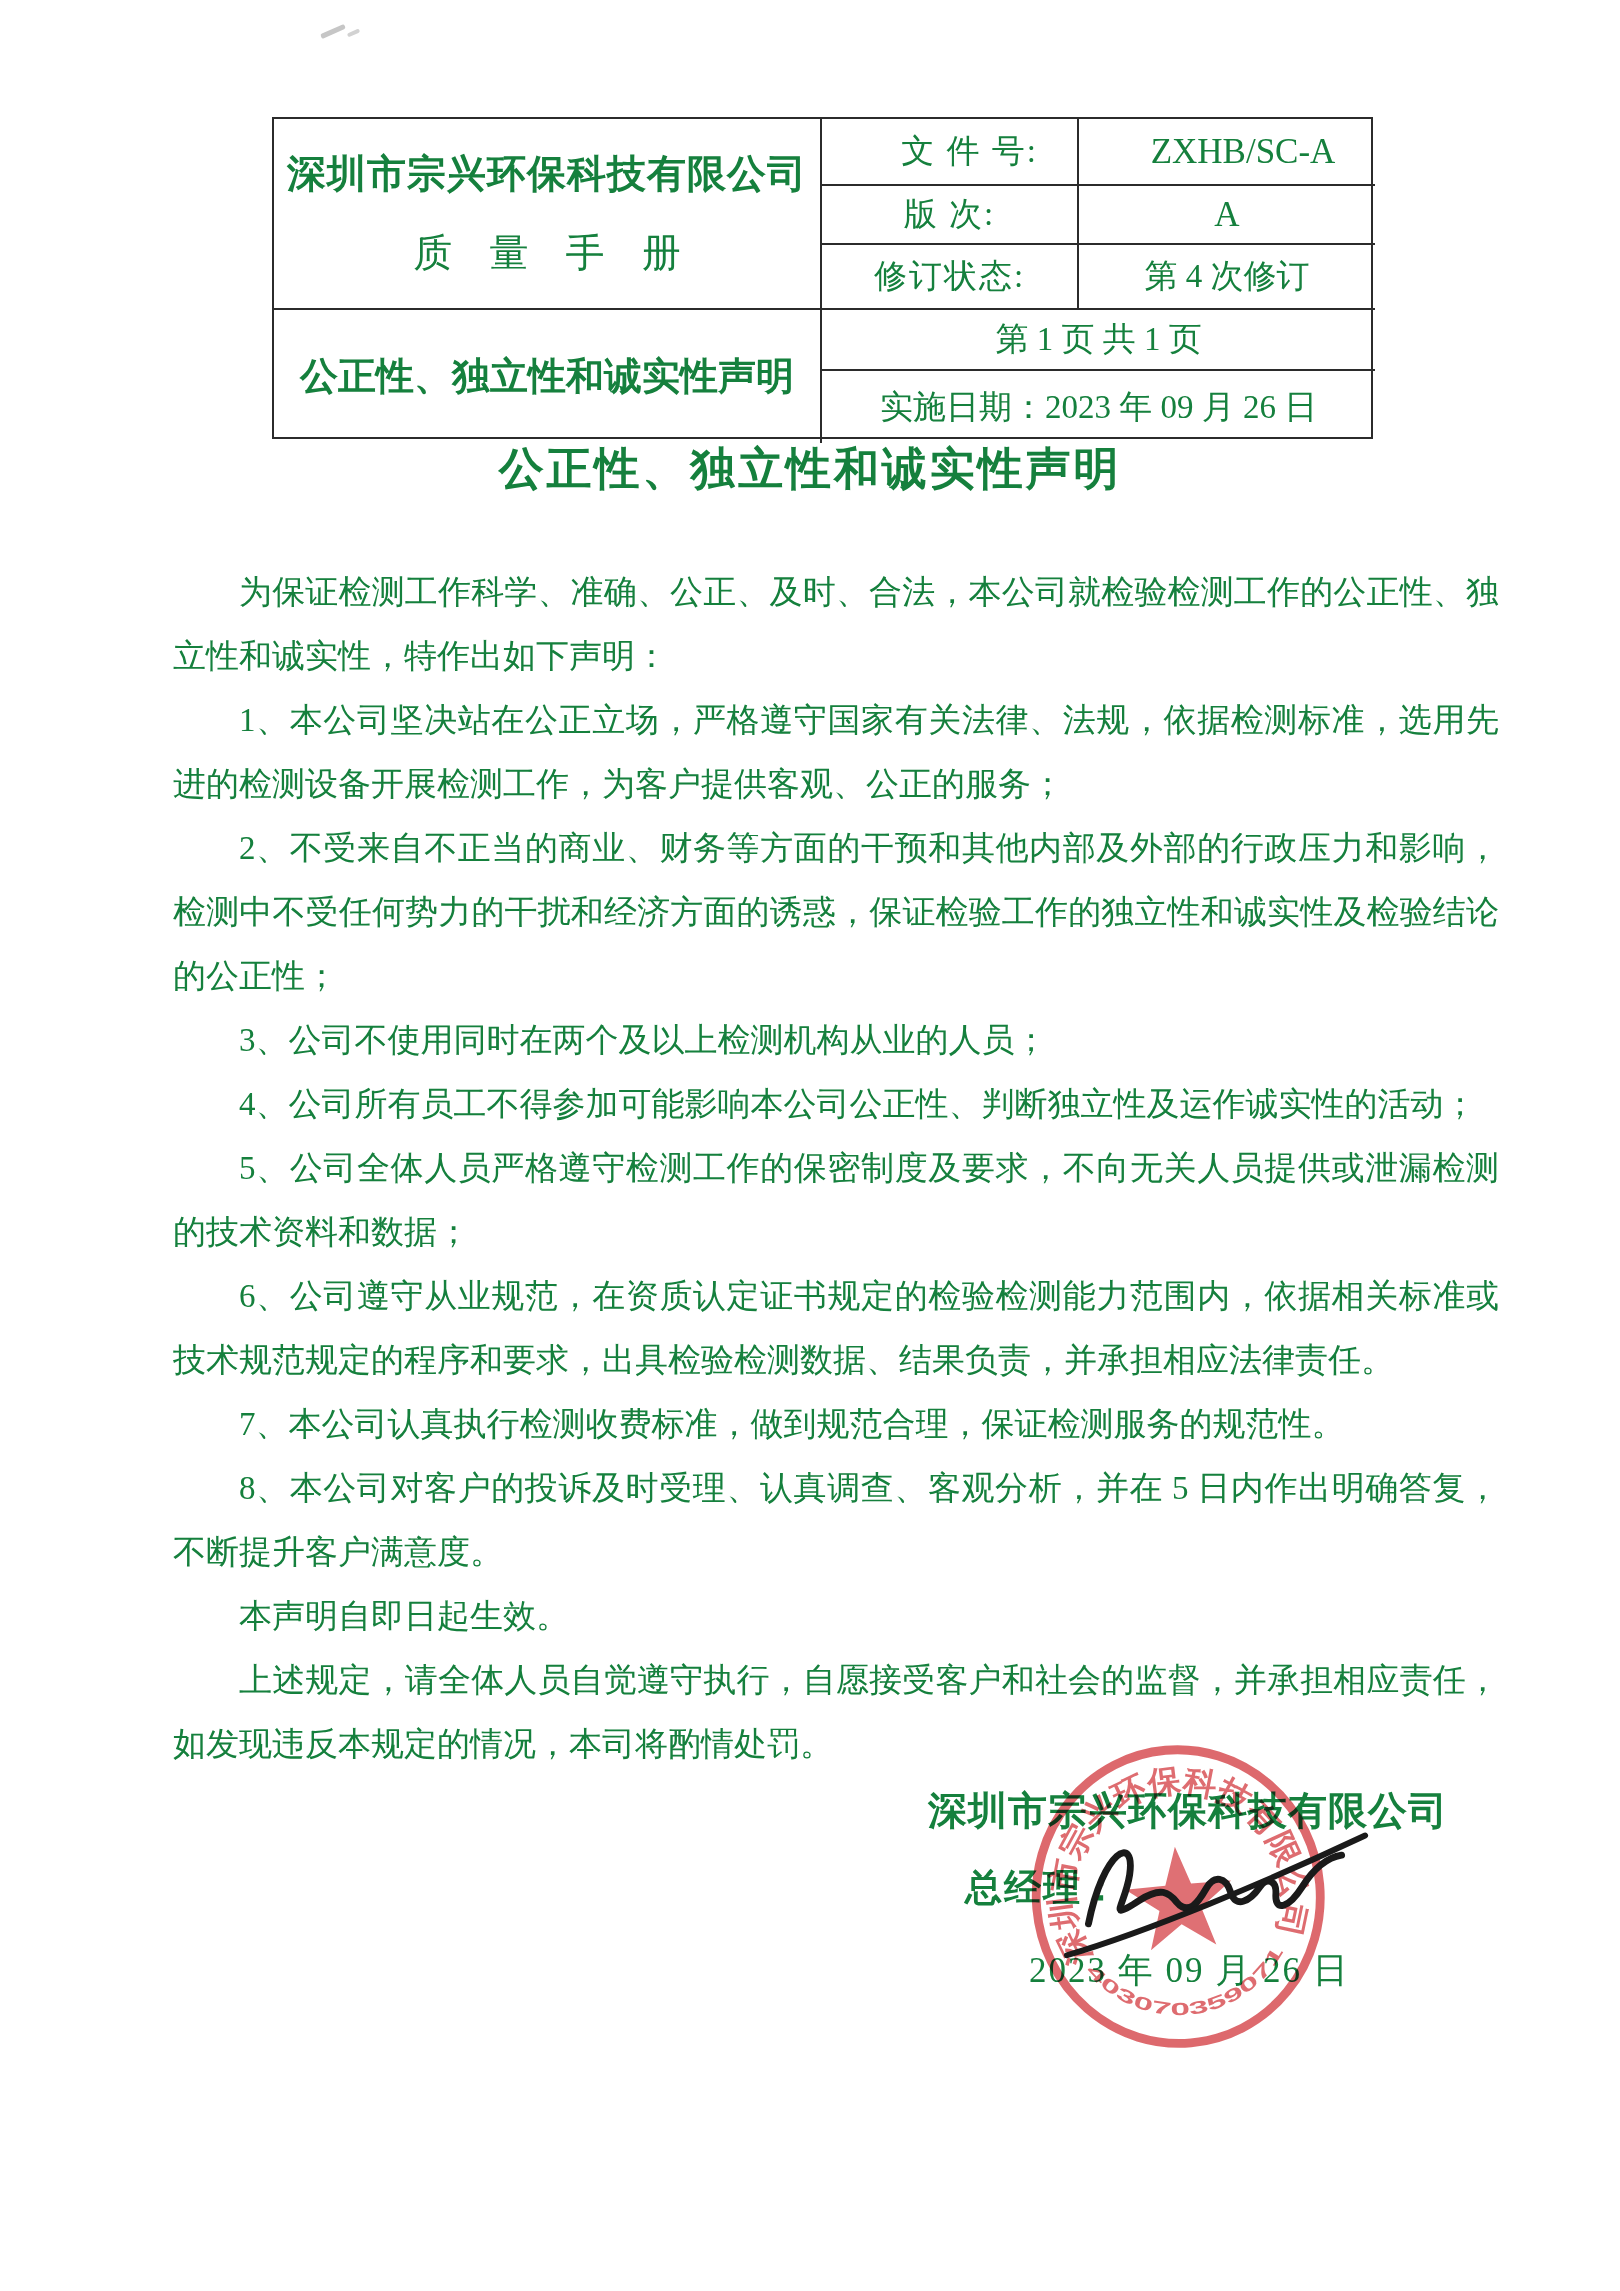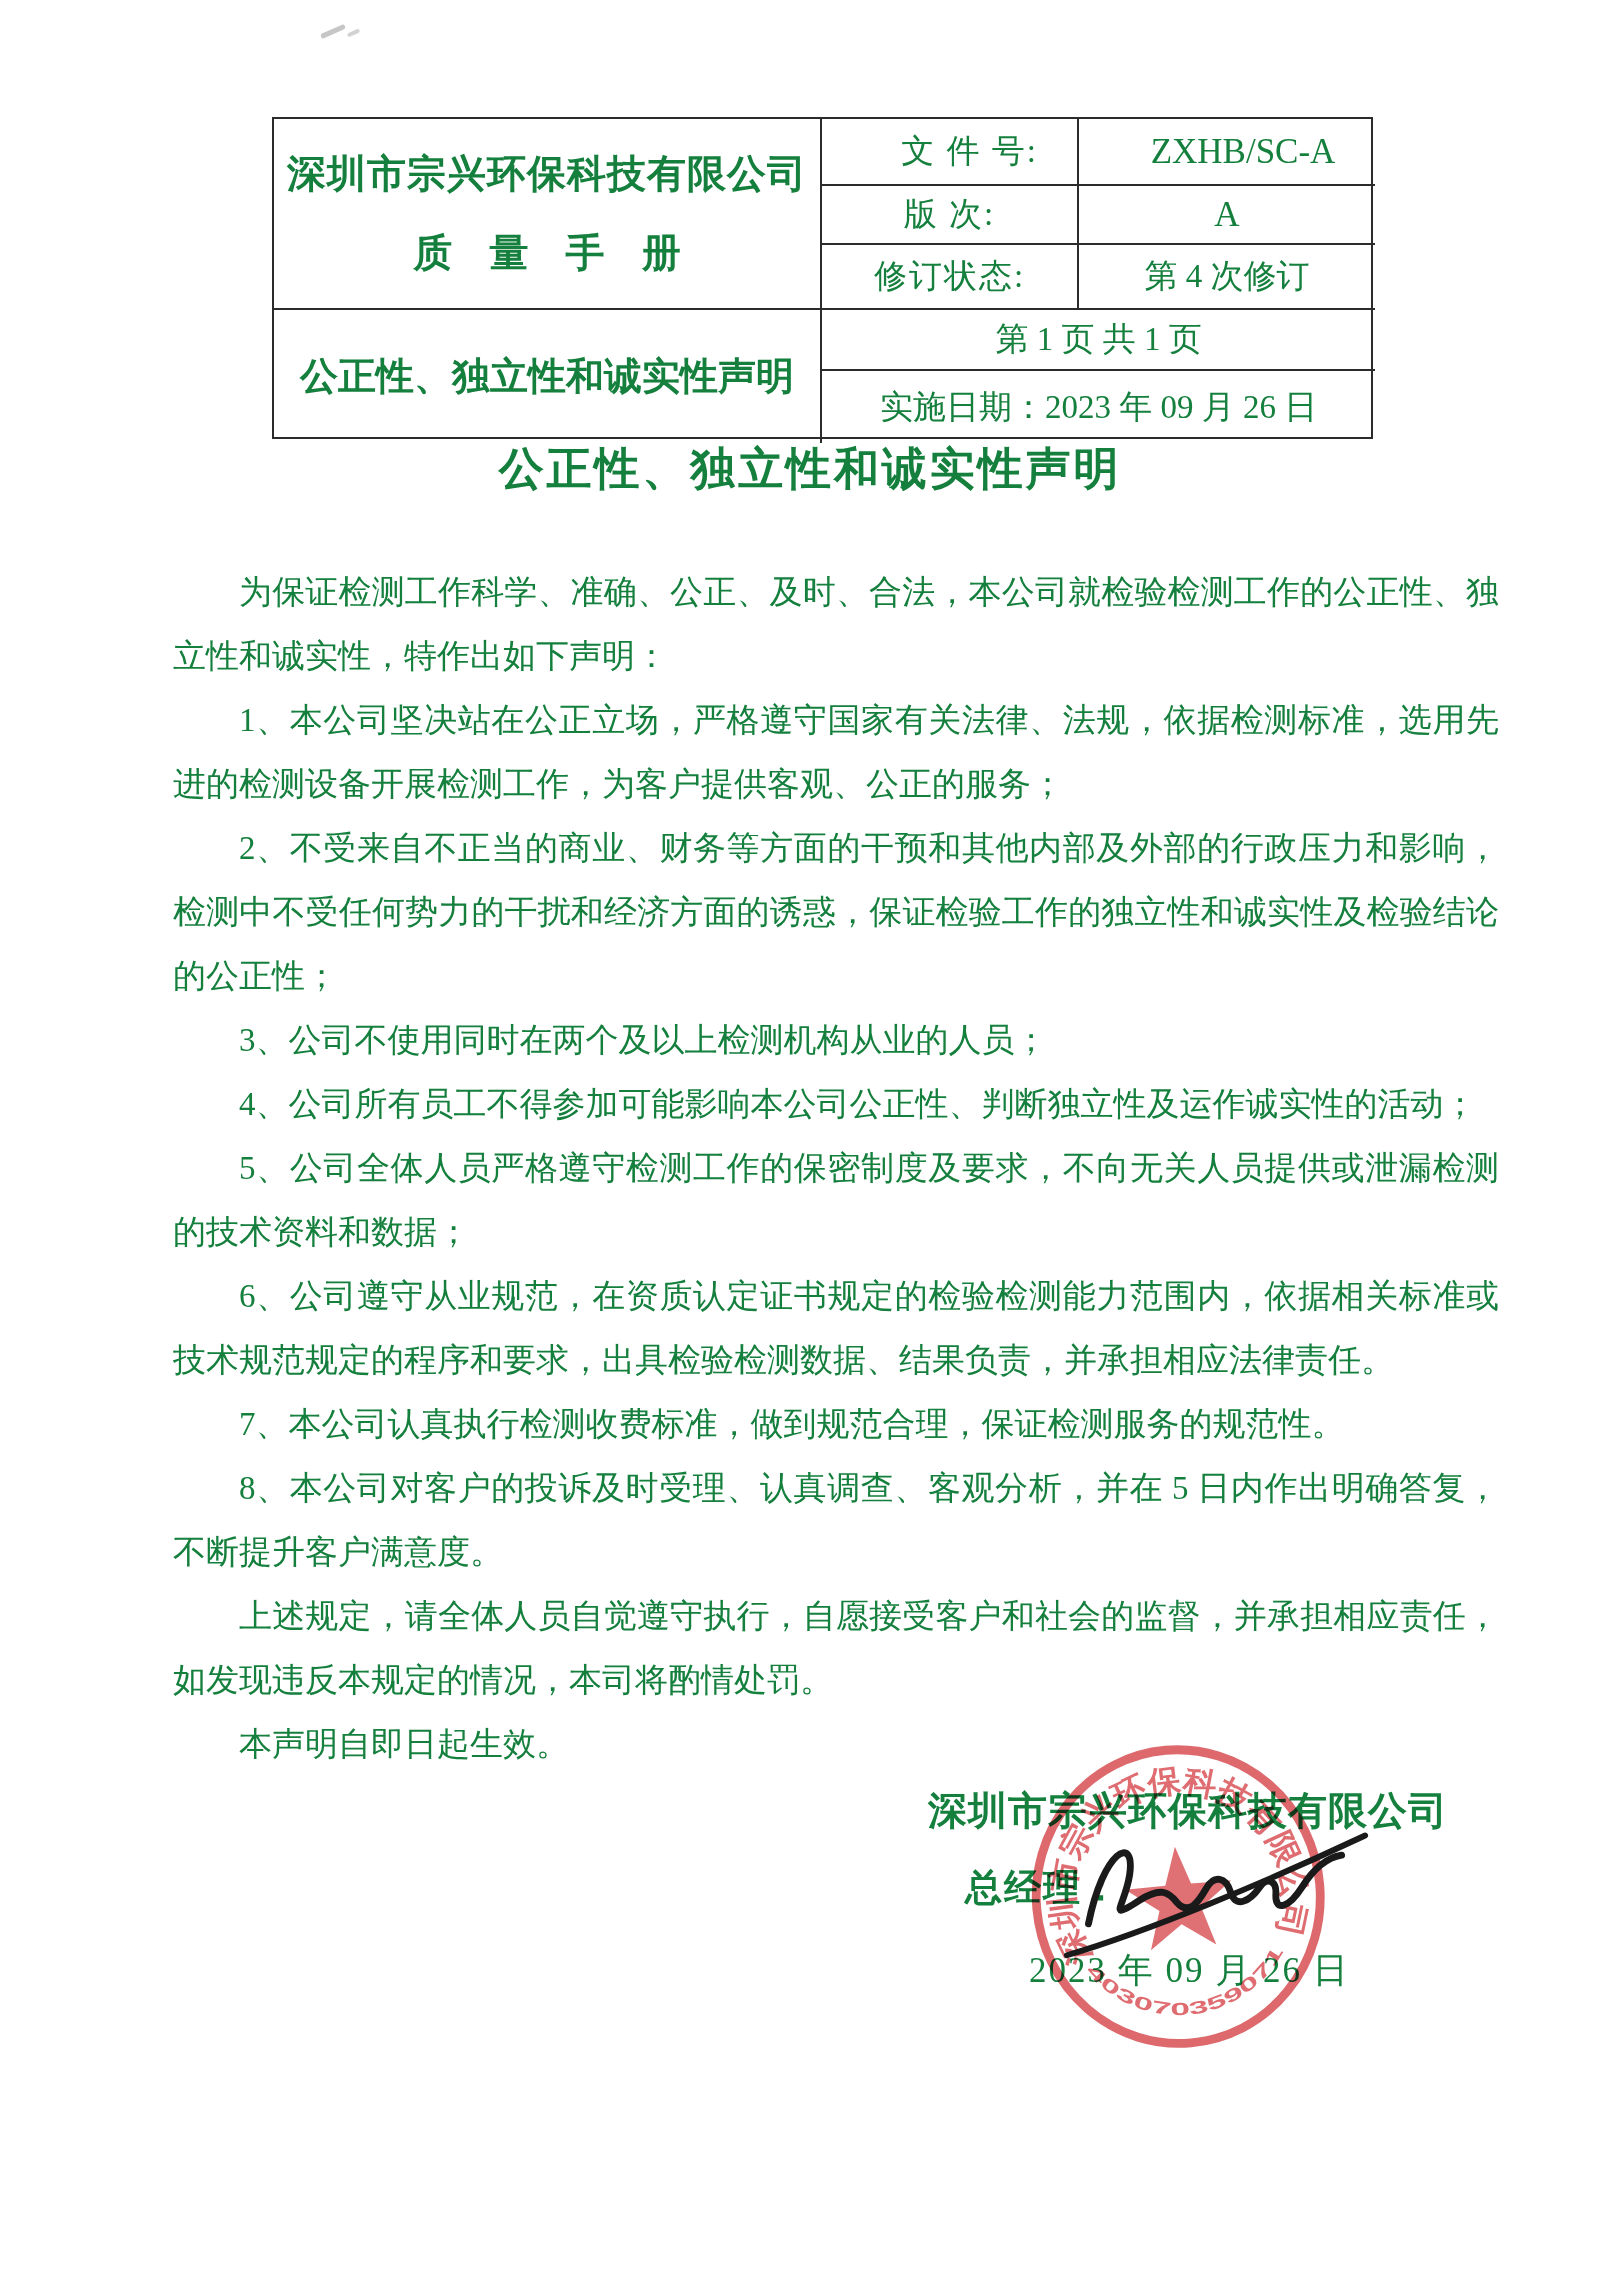--- a/index.html
+++ b/index.html
@@ -34,21 +34,21 @@
   .c-l1{grid-column:2;grid-row:1;}
   .c-v1{grid-column:3;grid-row:1;padding-left:32px;}
   .c-l2{grid-column:2;grid-row:2;}
   .c-v2{grid-column:3;grid-row:2;}
   .c-l3{grid-column:2;grid-row:3;}
   .c-v3{grid-column:3;grid-row:3;}
   .c-page{grid-column:2/4;grid-row:4;}
   .c-date{grid-column:2/4;grid-row:5;}
   .hei{font-family:"Liberation Sans","DejaVu Sans",sans-serif;font-weight:700;}
   .tbl-company{font-size:39px;letter-spacing:1px;}
-  .tbl-manual{font-size:39px;font-weight:700;letter-spacing:13.7px;text-indent:13.7px;}
+  .tbl-manual{font-size:39px;font-weight:400;letter-spacing:13.7px;text-indent:13.7px;}
   .tbl-doc-title{font-size:38px;letter-spacing:0px;}
   .tbl-label{font-size:33px;letter-spacing:2px;}
   .tbl-value{font-size:35px;}
   .tbl-small{font-size:33px;}
 
   
   .doc-title{
     position:absolute;left:0;top:439px;width:1620px;
     text-align:center;font-size:45px;font-weight:700;letter-spacing:2.9px;
   }
@@ -137,22 +137,22 @@
   <div class="body-text">
     <p>为保证检测工作科学、准确、公正、及时、合法，本公司就检验检测工作的公正性、独立性和诚实性，特作出如下声明：</p>
     <p>1、本公司坚决站在公正立场，严格遵守国家有关法律、法规，依据检测标准，选用先进的检测设备开展检测工作，为客户提供客观、公正的服务；</p>
     <p>2、不受来自不正当的商业、财务等方面的干预和其他内部及外部的行政压力和影响，检测中不受任何势力的干扰和经济方面的诱惑，保证检验工作的独立性和诚实性及检验结论的公正性；</p>
     <p>3、公司不使用同时在两个及以上检测机构从业的人员；</p>
     <p>4、公司所有员工不得参加可能影响本公司公正性、判断独立性及运作诚实性的活动；</p>
     <p>5、公司全体人员严格遵守检测工作的保密制度及要求，不向无关人员提供或泄漏检测的技术资料和数据；</p>
     <p>6、公司遵守从业规范，在资质认定证书规定的检验检测能力范围内，依据相关标准或技术规范规定的程序和要求，出具检验检测数据、结果负责，并承担相应法律责任。</p>
     <p>7、本公司认真执行检测收费标准，做到规范合理，保证检测服务的规范性。</p>
     <p>8、本公司对客户的投诉及时受理、认真调查、客观分析，并在 5 日内作出明确答复，不断提升客户满意度。</p>
+    <p>本声明自即日起生效。</p>
     <p>上述规定，请全体人员自觉遵守执行，自愿接受客户和社会的监督，并承担相应责任，如发现违反本规定的情况，本司将酌情处罚。</p>
-    <p>本声明自即日起生效。</p>
   </div>
 
   <div class="sig-company hei">深圳市宗兴环保科技有限公司</div>
   <div class="sig-role">总经理：</div>
   <div class="sig-date">2023 年 09 月 26 日</div>
 
   <svg class="stamp-svg" viewBox="0 0 336 336">
     <defs>
       <path id="arcTop" d="M 75.3 218.5 A 107 107 0 1 1 260.7 218.5" fill="none"></path>
       <path id="arcBottom" d="M 63.2 225.5 A 121 121 0 0 0 272.8 225.5" fill="none"></path>

